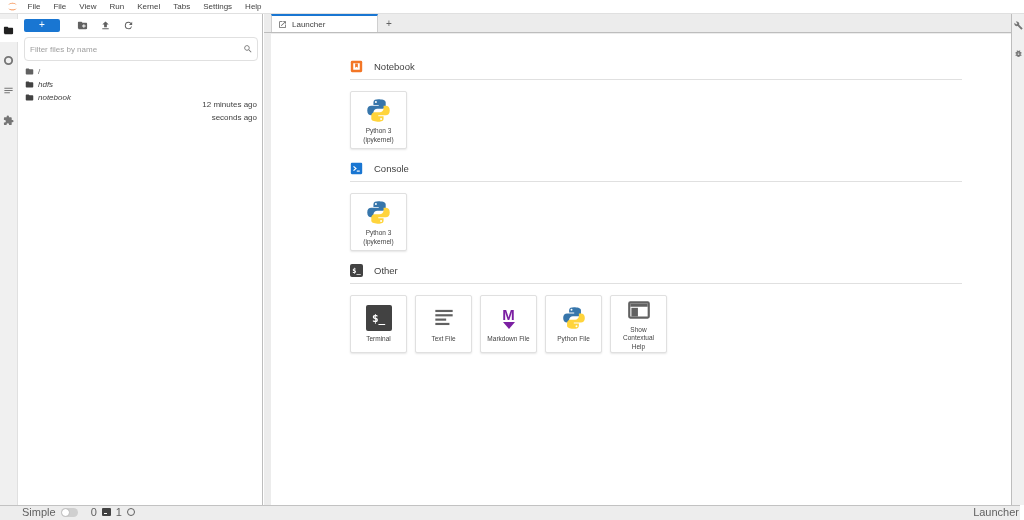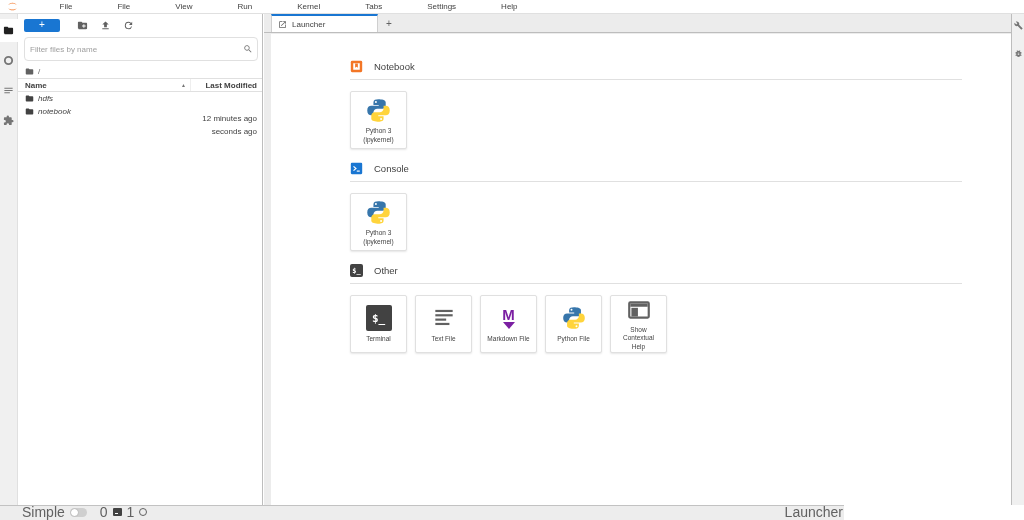--- a/index.html
+++ b/index.html
@@ -2,21 +2,21 @@
 <html><head>
 <meta charset="utf-8">
 <style>
   * { margin:0; padding:0; box-sizing:border-box; }
   html,body { width:1024px; height:520px; }
   body { font-family:"Liberation Sans", sans-serif; color:#424242; background:#fff; overflow:hidden; position:relative; }
   svg { display:block; }
 
   
   .menubar { position:absolute; left:0; top:0; width:1024px; height:14px; background:#fff;
-             border-bottom:1px solid #e0e0e0; display:flex; align-items:center; z-index:6;gap:32px; }
+             border-bottom:1px solid #e0e0e0; display:flex; align-items:center; z-index:6; }
   .logo { width:18px; height:13px; display:flex; align-items:center; justify-content:center; margin-left:3px; }
   .menu-item { font-size:8px; color:#424242; padding:0 6.5px; line-height:13px; }
 
   
   .left-strip { position:absolute; left:0; top:14px; width:18px; height:491px; background:#f0f0f0;
                 border-right:1px solid #e0e0e0; display:flex; flex-direction:column; align-items:center;
                 padding-top:5px; gap:7px; z-index:5; }
   .strip-item { width:18px; height:23px; display:flex; align-items:center; justify-content:center; color:#757575; }
   .strip-item.active { color:#212121; background:#fff; }
 
@@ -74,22 +74,22 @@
   .md-icon .m { font-size:15px; font-weight:bold; line-height:13px; }
   .md-icon .tri { width:0; height:0; border-left:6px solid transparent; border-right:6px solid transparent;
                   border-top:7px solid #7b1fa2; margin-top:1px; }
 
   
   .right-strip { position:absolute; left:1011px; top:14px; width:13px; height:491px; background:#f0f0f0;
                  border-left:1px solid #bdbdbd; display:flex; flex-direction:column; align-items:center;
                  padding-top:7px; gap:19px; color:#757575; }
 
   
-  .statusbar { position:absolute; left:0; top:505px; width:844px; height:15px; background:#ededed;
-               border-top:1px solid #c2c2c2; display:flex; align-items:flex-end; font-size:14px; color:#616161; z-index:7; }
+  .statusbar { position:absolute; left:0; top:505px; width:1020px; height:15px; background:#ededed;
+               border-top:1px solid #c2c2c2; display:flex; align-items:flex-start; font-size:11px; color:#616161; z-index:7; }
   .sb-left { display:flex; align-items:center; gap:5px; margin-left:22px; }
   .toggle { width:17px; height:9px; background:#cfcfcf; border-radius:5px; position:relative; margin-right:8px; }
   .toggle-knob { position:absolute; left:1px; top:1px; width:7px; height:7px; border-radius:50%; background:#fff;
                  box-shadow:0 0 1px rgba(0,0,0,.5); }
   .term-ic { width:9px; height:8px; background:#424242; border-radius:1px; position:relative; }
   .term-ic::after { content:""; position:absolute; left:2px; bottom:2px; width:3px; height:1px; background:#fff; }
   .kernel-ic { width:8px; height:8px; border:1.5px solid #616161; border-radius:50%; }
   .sb-right { margin-left:auto; margin-right:1px; white-space:nowrap; }
 </style>
 </head>
@@ -166,29 +166,20 @@
 
   <div class="breadcrumb">
     <span>
       <svg viewBox="0 0 24 24" width="9" height="9" fill="#616161">
         <path d="M10 4H4c-1.1 0-2 .9-2 2v12c0 1.1.9 2 2 2h16c1.1 0 2-.9 2-2V8c0-1.1-.9-2-2-2h-8l-2-2z"></path>
       </svg>
     </span>
     <span>/</span>
   </div>
 
-  <div class="fb-header">
-    <div class="col-name">
-      <span>Name</span>
-      <span class="sort-caret">▲</span>
-    </div>
-    <div class="col-mod">
-      <span>Last Modified</span>
-    </div>
-  </div>
 
   <div class="fb-row">
     <div class="row-name">
       <span class="ic">
         <svg viewBox="0 0 24 24" width="9" height="9" fill="currentColor">
           <path d="M10 4H4c-1.1 0-2 .9-2 2v12c0 1.1.9 2 2 2h16c1.1 0 2-.9 2-2V8c0-1.1-.9-2-2-2h-8l-2-2z"></path>
         </svg>
       </span>
       <span>hdfs</span>
     </div>

